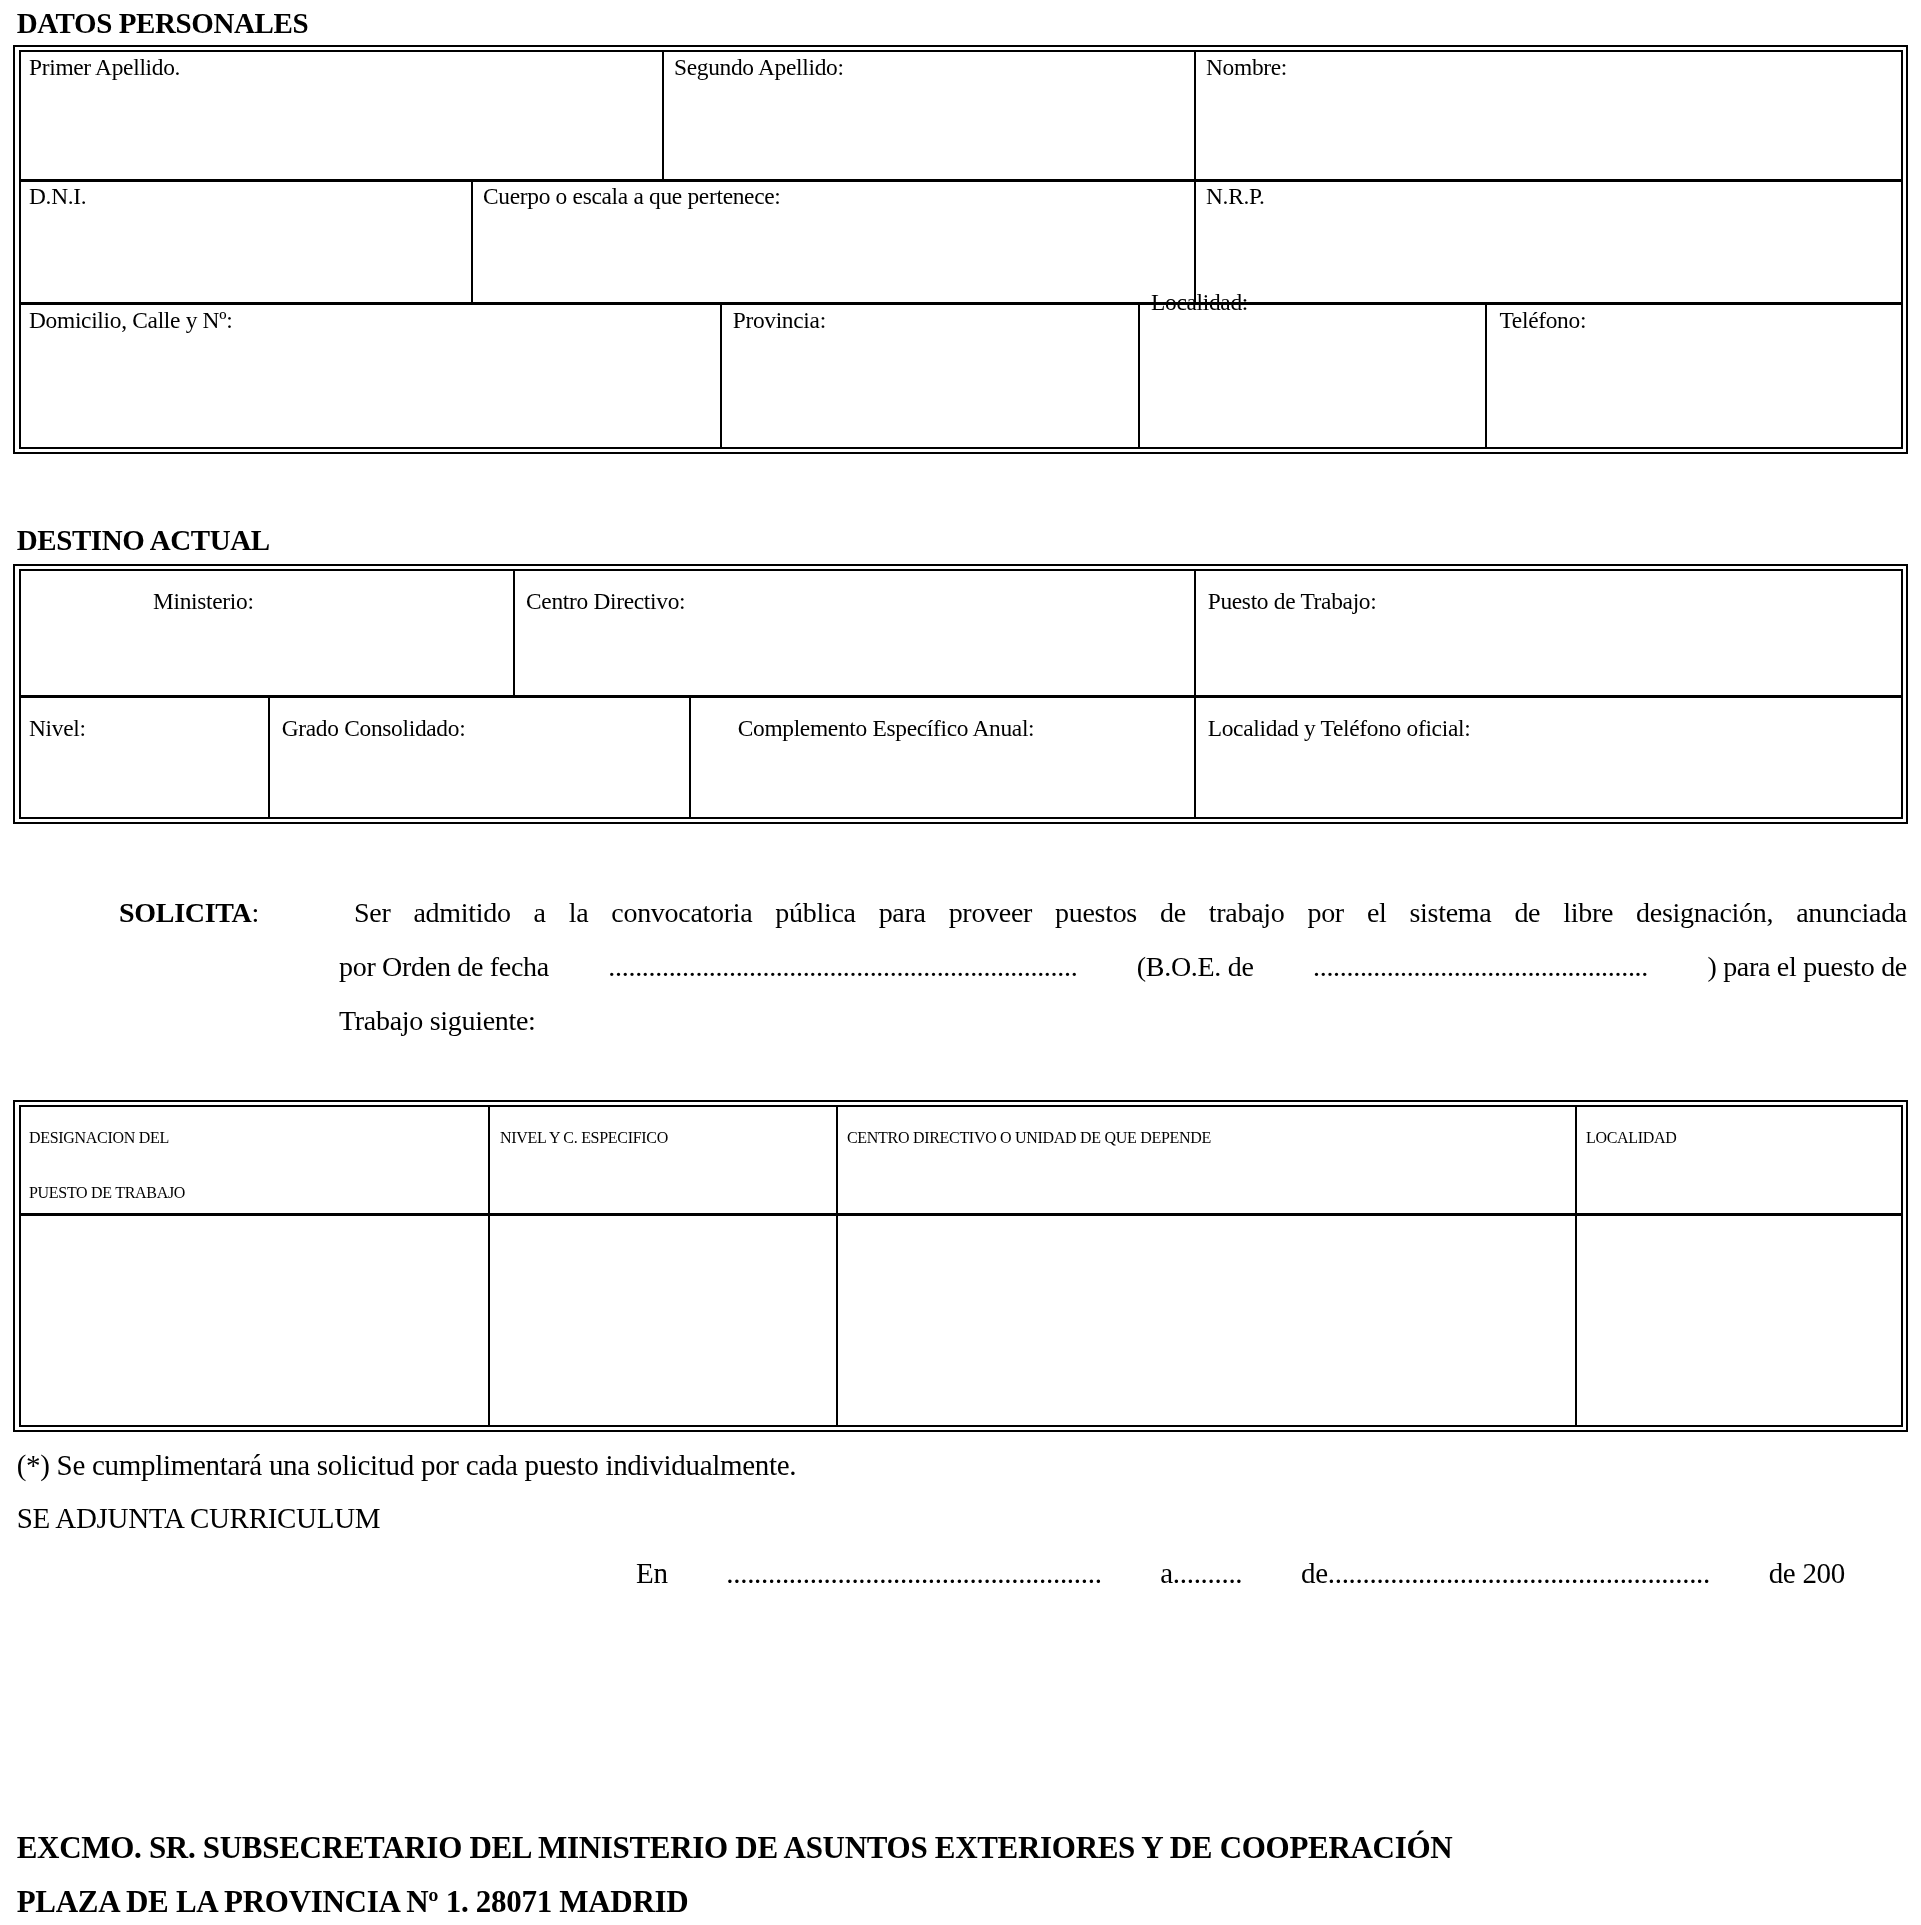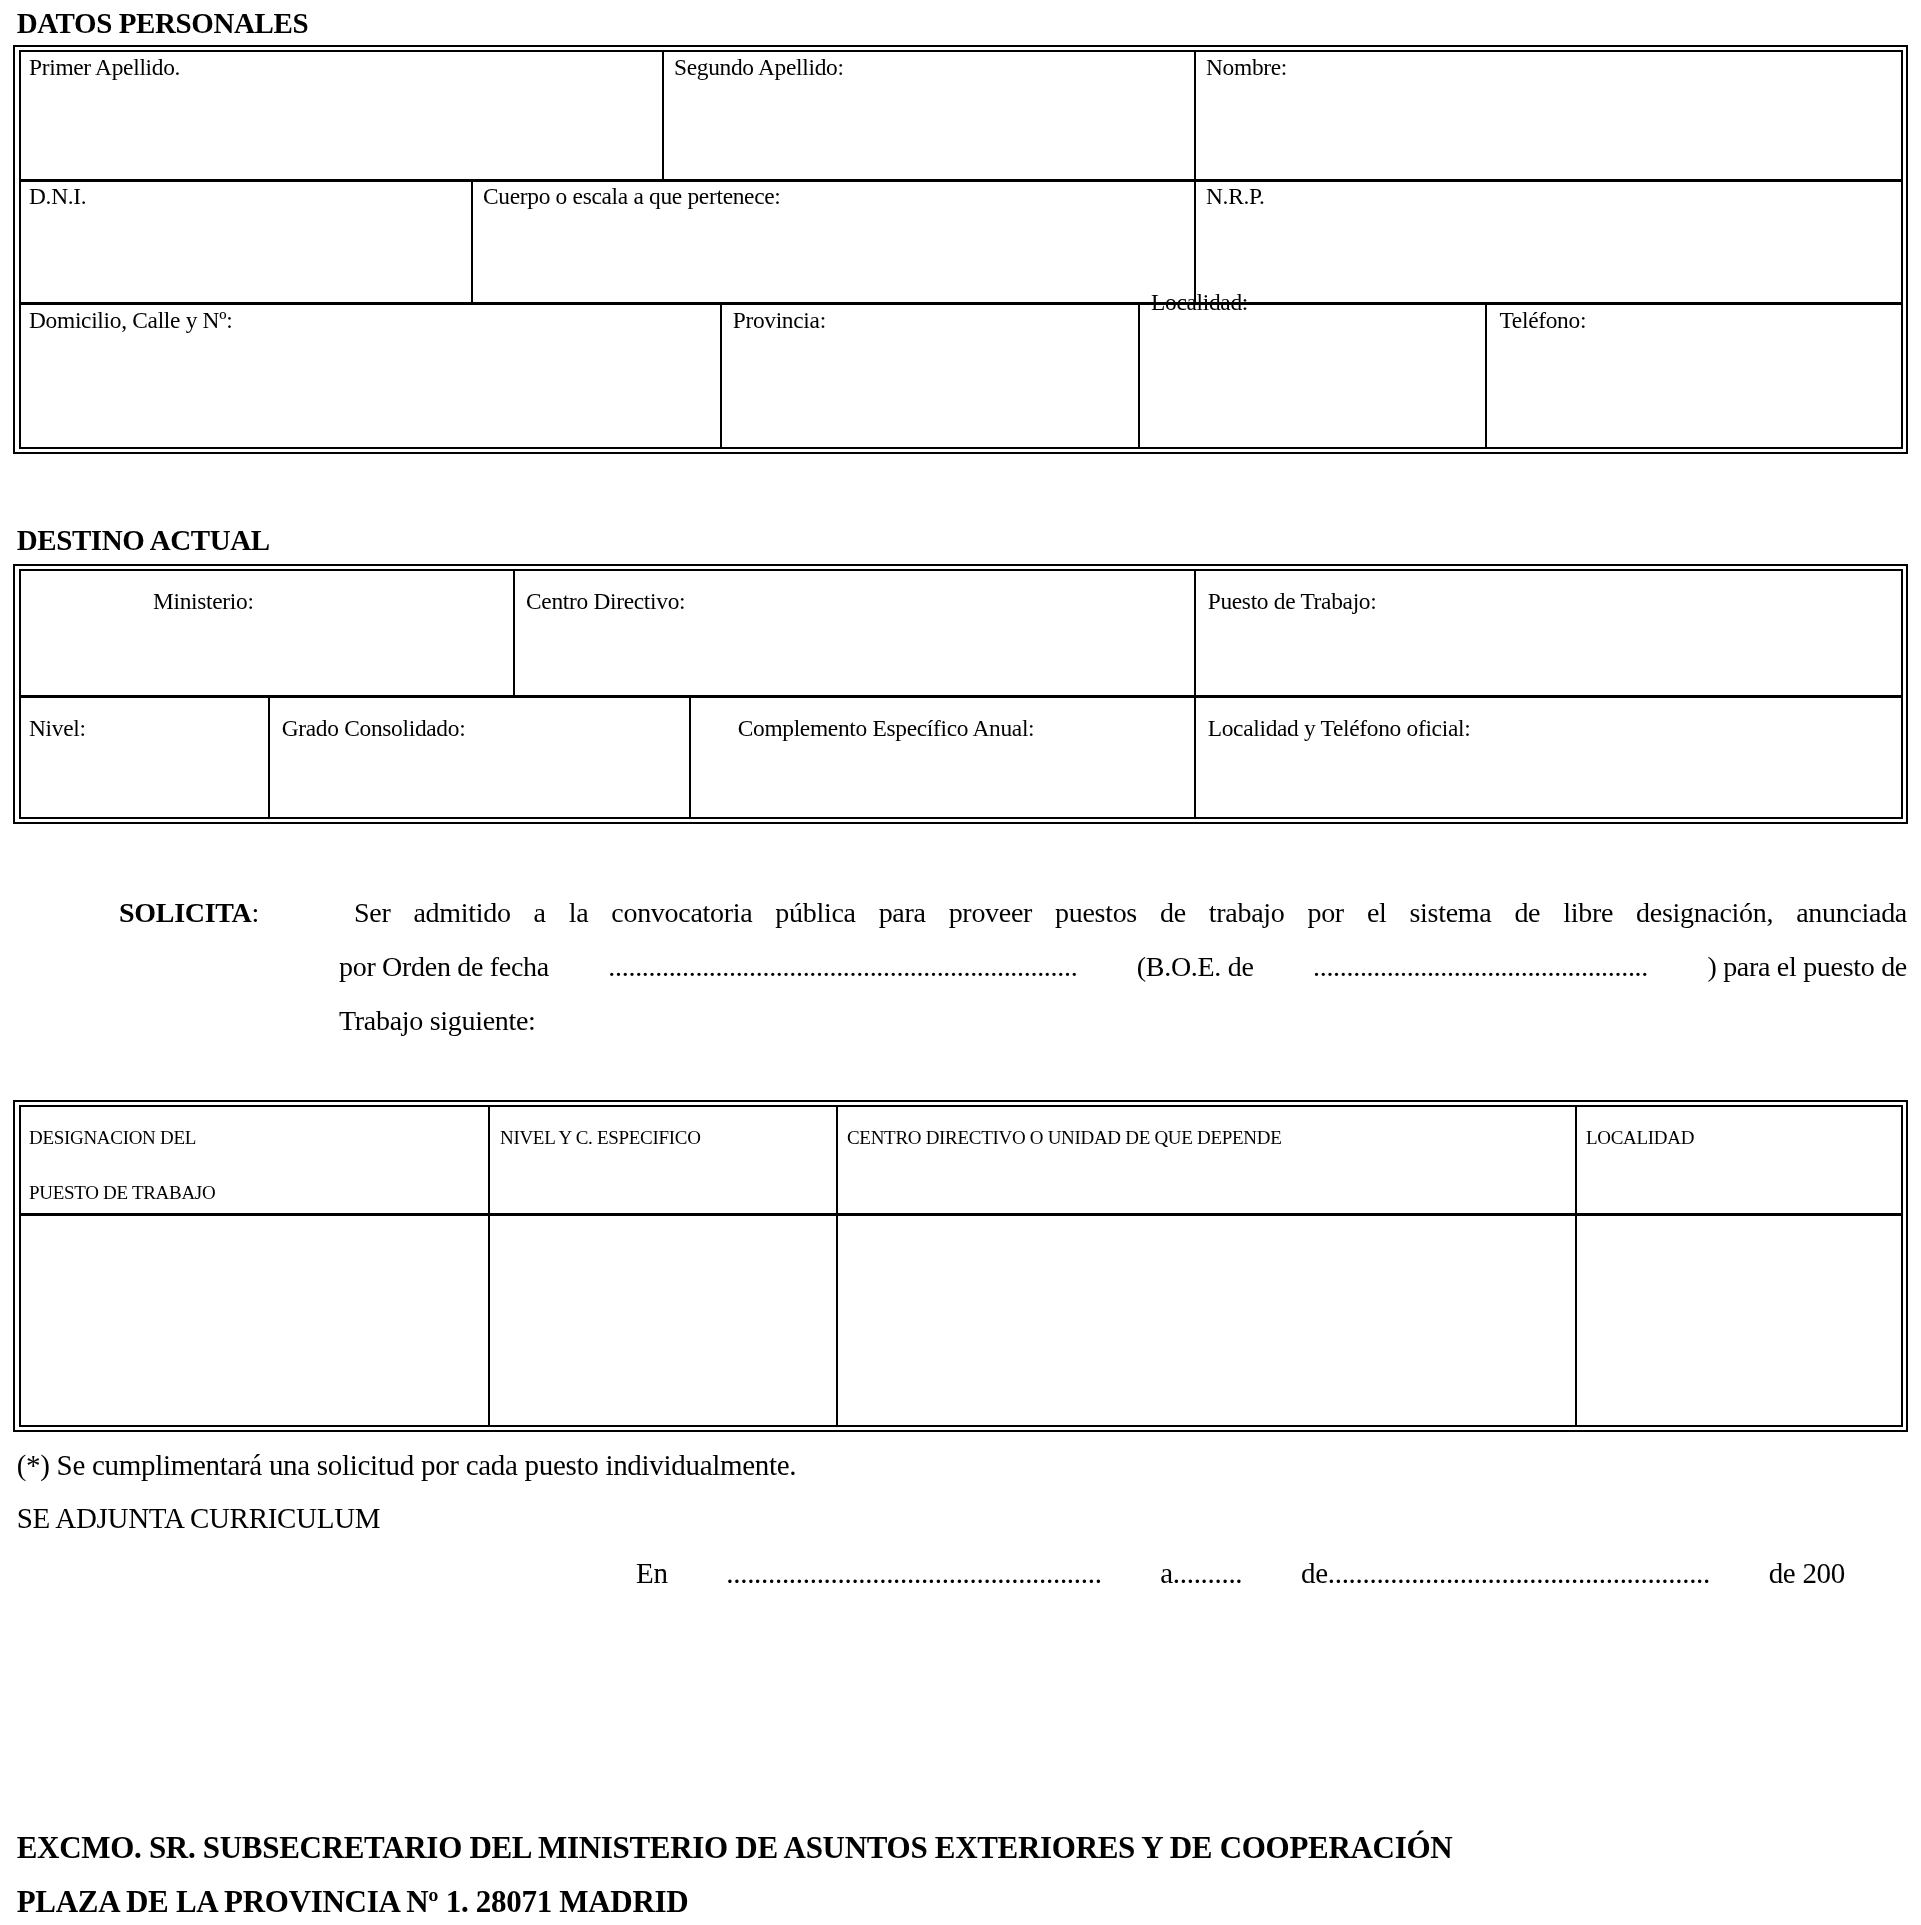--- a/index.html
+++ b/index.html
@@ -7,21 +7,21 @@
          font-family:"Liberation Serif", serif; color:#000; }
   .abs { position:absolute; white-space:nowrap; }
   .h-bold { font-weight:bold; font-size:29px; letter-spacing:-0.4px; }
   .tbl { position:absolute; border:2.5px solid #000; box-sizing:border-box; }
   .tbl-inner { position:absolute; left:3.3px; top:3.3px; right:3.3px; bottom:3.3px; border:2.5px solid #000; }
   .hline { position:absolute; height:2.5px; background:#000; }
   .vline { position:absolute; width:1.7px; background:#000; }
   .lbl { position:absolute; font-size:23.4px; white-space:nowrap; letter-spacing:-0.3px; }
   .field { position:absolute; }
   .body-txt { font-size:28px; letter-spacing:-0.3px; }
-  .hdr { position:absolute; font-size:19px; white-space:nowrap; letter-spacing:-0.3px; line-height:55px; }
+  .hdr { position:absolute; font-size:16px; white-space:nowrap; letter-spacing:-0.3px; line-height:55px; }
   .footer-bold { font-weight:bold; font-size:31px; letter-spacing:-0.3px; }
 </style>
 </head>
 <body>
 
 <div class="abs h-bold" style="left:16.7px; top:6.7px;">DATOS PERSONALES</div>
 
 <div class="tbl" style="left:13.4px; top:45px; width:1895px; height:409px;">
   <div class="tbl-inner"></div>
 </div>

